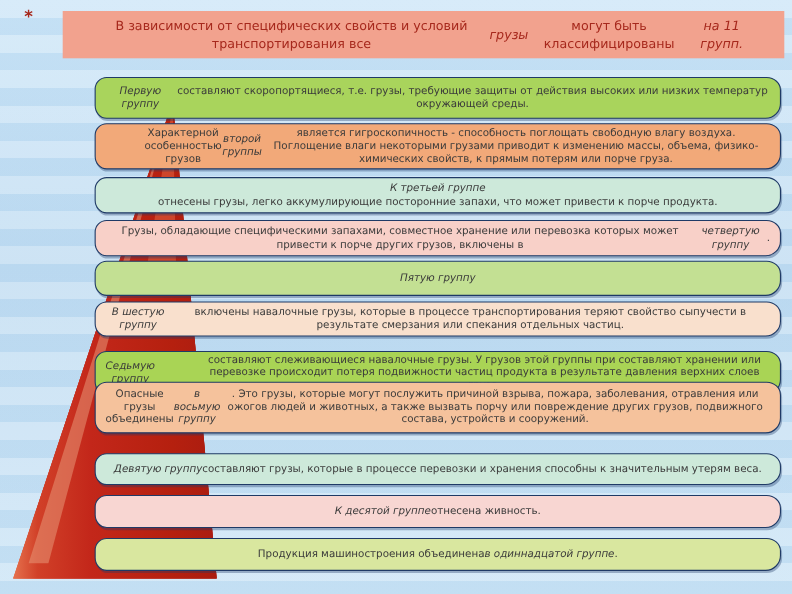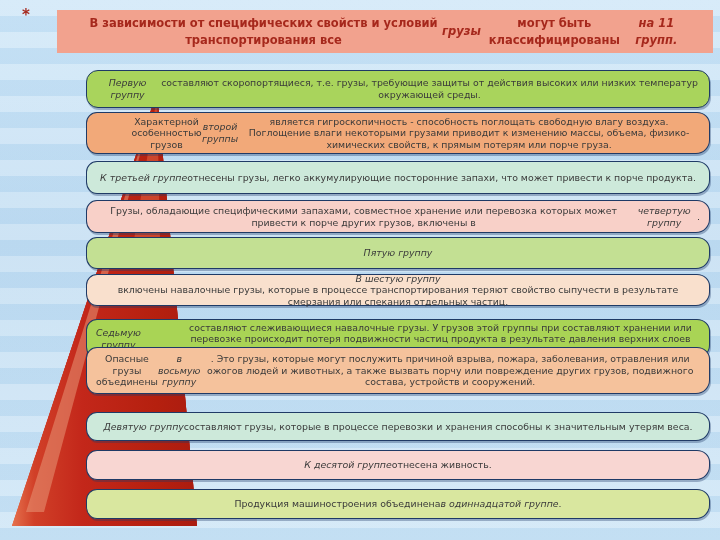--- a/index.html
+++ b/index.html
@@ -12,21 +12,21 @@
   }
   .pyramid{position:absolute;left:0;top:0;z-index:1;}
   .bullet{
     position:absolute;left:22px;top:6px;z-index:3;
     font-size:15px;font-weight:bold;color:#a6281c;
   }
   .title{
     position:absolute;left:57px;top:10px;width:656px;height:43px;z-index:2;
     background:#f2a28e;
     display:flex;align-items:center;justify-content:center;text-align:center;
-    font-size:11.5px;font-weight:bold;color:#a6281c;line-height:1.45;
+    font-size:11.5px;font-weight:normal;color:#a6281c;line-height:1.45;
     padding:16px 28px;box-sizing:border-box;
   }
   .box{
     position:absolute;left:86px;width:624px;z-index:2;
     border:1.6px solid #1f3a66;
     border-radius:11px 13px 14px 11px / 11px 12px 14px 12px;
     display:flex;align-items:center;justify-content:center;text-align:center;
     font-size:9.4px;color:#3a3a3a;line-height:1.24;
     padding:1px 9px;box-sizing:border-box;
     box-shadow:1px 2px 0 rgba(31,58,102,0.35);
@@ -69,42 +69,42 @@
   <div class="bullet">*</div>
 
   <div class="title">
       <span>В зависимости от специфических свойств и условий транспортирования все </span>
       <em>грузы</em>
       <span> могут быть классифицированы </span>
       <em>на 11 групп.</em>
     </div>
 
   <div id="boxes">
-      <div class="box b1" style="background: rgb(169, 212, 92); border-radius: 12px;">
+      <div class="box b1" style="background: rgb(169, 212, 92);">
         <em>Первую группу</em>
         <span> составляют скоропортящиеся, т.е. грузы, требующие защиты от действия высоких или низких температур окружающей среды.</span>
       </div>
       <div class="box b2" style="background: rgb(242, 169, 121); padding-left: 44px;">
         <span>Характерной особенностью грузов </span>
         <em>второй группы</em>
         <span> является гигроскопичность - способность поглощать свободную влагу воздуха. Поглощение влаги некоторыми грузами приводит к изменению массы, объема, физико-химических свойств, к прямым потерям или порче груза.</span>
       </div>
-      <div class="box b3" style="background: rgb(205, 233, 218);">
+      <div class="box b3" style="background: rgb(205, 233, 218); flex-direction: column;">
         <em>К третьей группе</em>
         <span> отнесены грузы, легко аккумулирующие посторонние запахи, что может привести к порче продукта.</span>
       </div>
       <div class="box b4" style="background: rgb(248, 208, 200);">
         <span>Грузы, обладающие специфическими запахами, совместное хранение или перевозка которых может привести к порче других грузов, включены в </span>
         <em>четвертую группу</em>
         <span>.</span>
       </div>
       <div class="box b5" style="background: rgb(195, 224, 147);">
         <em>Пятую группу</em>
       </div>
-      <div class="box b6" style="background: rgb(249, 224, 205); flex-direction: column;">
+      <div class="box b6" style="background: rgb(249, 224, 205);">
         <em>В шестую группу</em>
         <span> включены навалочные грузы, которые в процессе транспортирования теряют свойство сыпучести в результате смерзания или спекания отдельных частиц.</span>
       </div>
       <div class="box b7" style="background: rgb(169, 212, 85); gap: 40px;">
         <em>Седьмую группу</em>
         <span> составляют слеживающиеся навалочные грузы. У грузов этой группы при составляют хранении или перевозке происходит потеря подвижности частиц продукта в результате давления верхних слоев груза.</span>
       </div>
       <div class="box b8" style="background: rgb(245, 194, 156);">
         <span>Опасные грузы объединены </span>
         <em>в восьмую группу</em>

